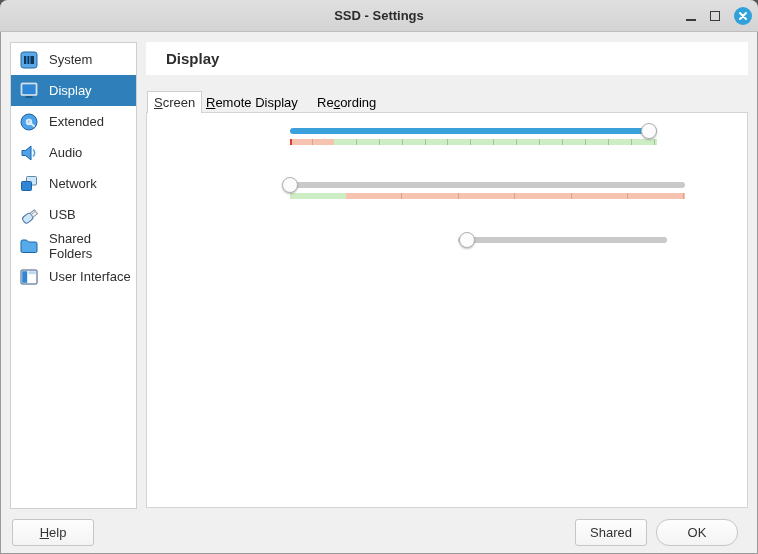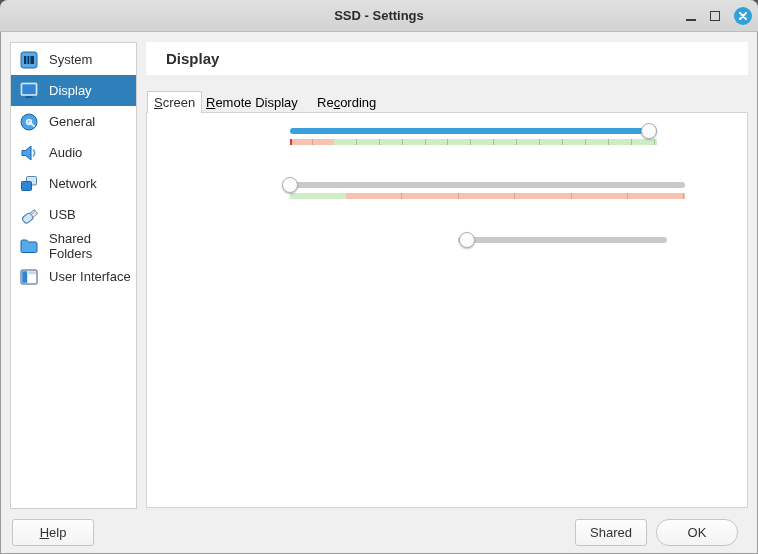--- a/index.html
+++ b/index.html
@@ -107,21 +107,21 @@
         <span>Display</span>
       </div>
 
       <div class="side-item">
         <svg width="22" height="22" viewBox="0 0 22 22">
           <circle cx="11" cy="11" r="8" fill="#4da2e8" stroke="#1c64a8"></circle>
           <circle cx="11" cy="11" r="3.2" fill="#dceefc"></circle>
           <circle cx="11" cy="11" r="1.2" fill="#1c64a8"></circle>
           <path d="M11 11 L16 15" stroke="#dceefc" stroke-width="2" stroke-linecap="round"></path>
         </svg>
-        <span>General</span>
+        <span>Extended</span>
       </div>
 
       <div class="side-item">
         <svg width="22" height="22" viewBox="0 0 22 22">
           <path d="M4 8.5 h3.5 L13 4 v14 L7.5 13.5 H4 z" fill="#4da2e8" stroke="#1c64a8"></path>
           <path d="M15 7.5 a4.5 4.5 0 0 1 0 7" stroke="#4da2e8" stroke-width="1.6" fill="none"></path>
         </svg>
         <span>Audio</span>
       </div>
 

